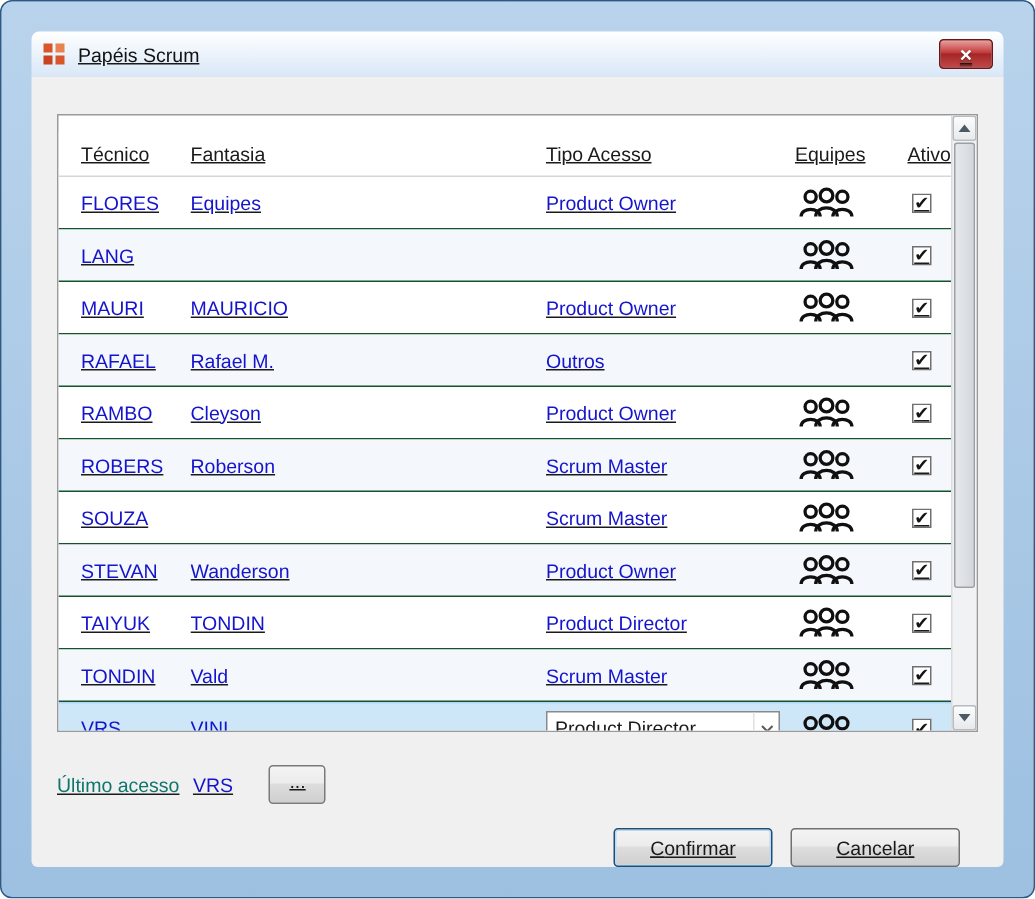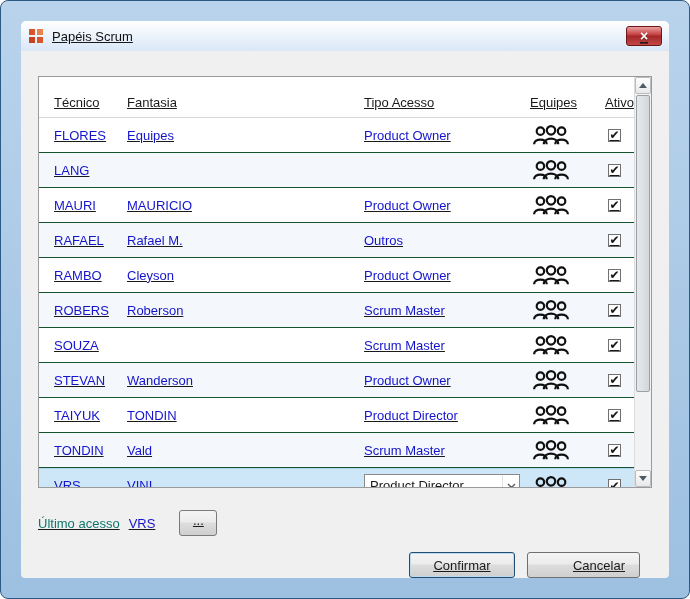--- a/index.html
+++ b/index.html
@@ -105,21 +105,21 @@
   }
   .btn-row{margin-top:16px;display:flex;justify-content:flex-end;gap:12px;padding-right:12px;}
   .btn{
     height:26px;min-width:105px;padding:0 14px;
     background:linear-gradient(#f4f4f4,#ececec 45%,#dddddd 50%,#cfcfcf);
     border:1px solid #707070;border-radius:3px;
     font-size:13px;color:#1a1a1a;cursor:pointer;
     font-family:"Liberation Sans","DejaVu Sans",sans-serif;
   }
   .btn.default{border-color:#1f4f76;box-shadow:inset 0 0 0 1px #bcd9ee;min-width:106px;}
-  .btn.cancel{min-width:113px;text-align:right;}
+  .btn.cancel{min-width:113px;}
   u{text-decoration:underline;}
 </style>
 </head>
 <body>
 
 <div class="window">
 
   <div class="titlebar">
     <span class="app-icon">
       <svg width="16" height="16" viewBox="0 0 16 16">

